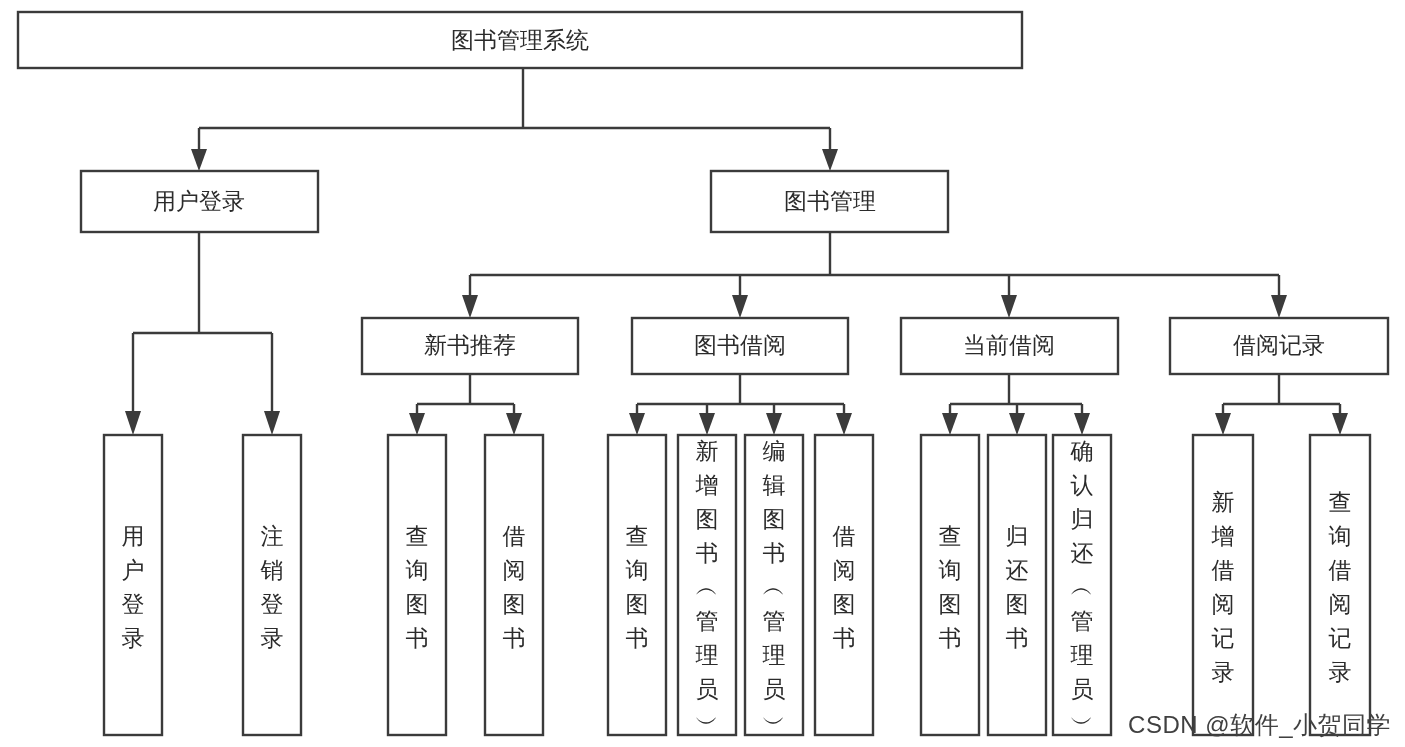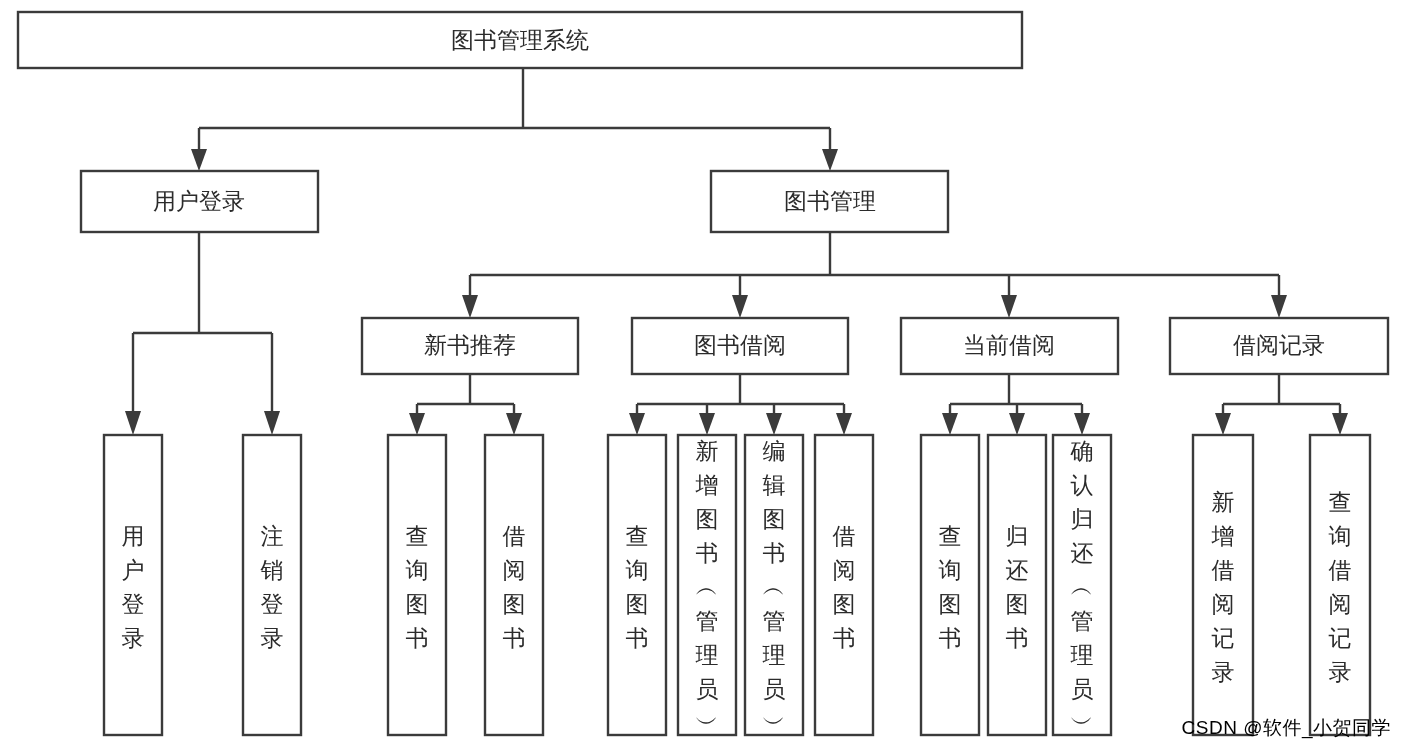--- a/index.html
+++ b/index.html
@@ -53,22 +53,22 @@
     fill: #2b2b2b;
     font-family: "Liberation Sans", "DejaVu Sans", sans-serif;
     font-size: 23px;
     text-anchor: middle;
   }
   .watermark {
     position: absolute;
     right: 14px;
     bottom: 6px;
     font-family: "Liberation Sans", "DejaVu Sans", sans-serif;
-    font-size: 19px;
-    color: #000000;
+    font-size: 24px;
+    color: #404040;
     letter-spacing: 0.5px;
     white-space: nowrap;
     user-select: none;
   }
 </style>
 </head>
 <body>
 
 <div id="diagram-root">
 

